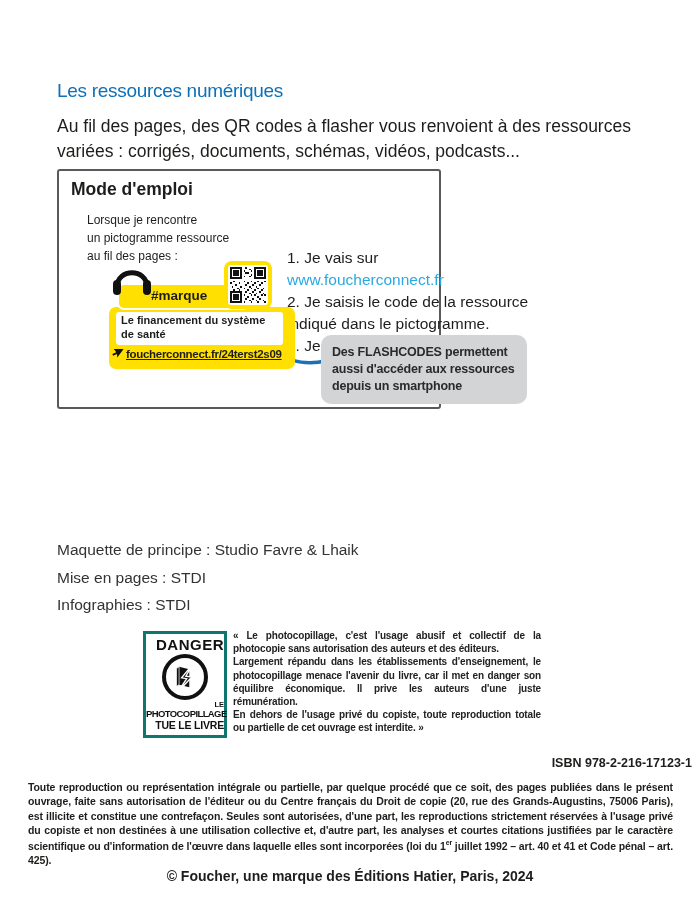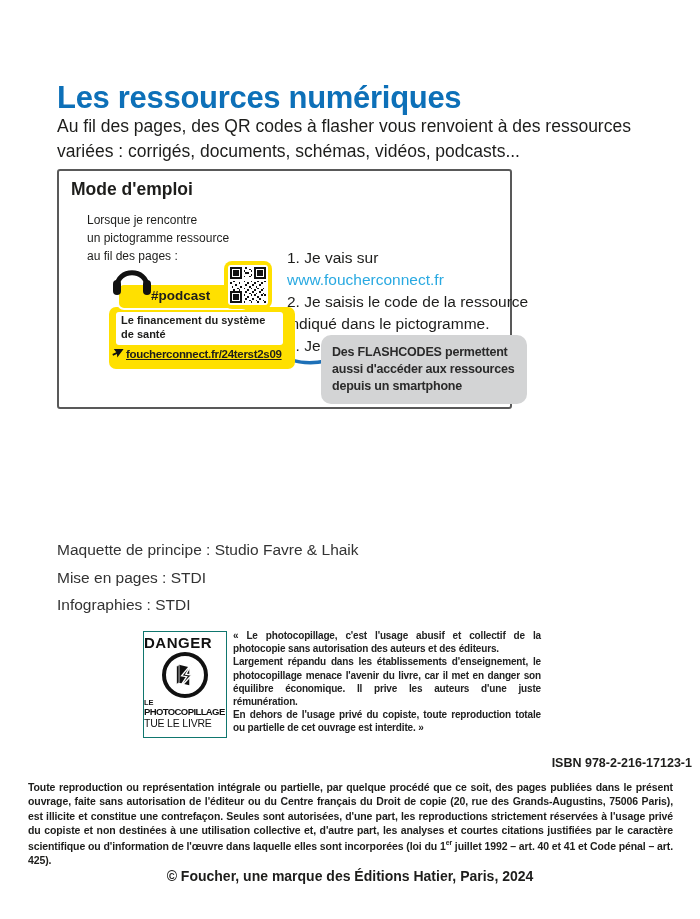--- a/index.html
+++ b/index.html
@@ -6,27 +6,27 @@
   html,body { background:#fff; }
   .page {
     position:relative; width:700px; height:919px; margin:0 auto;
     background:#ffffff; overflow:hidden;
     font-family:"Liberation Sans", sans-serif; color:#1d1d1b;
   }
 
   
   .page-title {
     position:absolute; left:57px; top:80px;
-    font-size:31px; font-weight:bold; color:#0d70b8; letter-spacing:-0.3px;
+    font-size:19px; font-weight:normal; color:#0d70b8; letter-spacing:-0.3px;
   }
   .intro { position:absolute; left:57px; top:114px; font-size:17.5px; line-height:1.42; color:#1d1d1b; }
 
   
   .mode-box {
-    position:absolute; left:57px; top:169px; width:455px; height:240px;
+    position:absolute; left:57px; top:169px; width:384px; height:240px;
     border:2px solid #595959; border-radius:3px; background:#fff;
   }
   .mode-heading { position:absolute; left:12px; top:8px; font-size:17.5px; font-weight:bold; color:#1d1d1b; }
   .picto-intro { position:absolute; left:28px; top:40px; font-size:12px; line-height:1.5; color:#1d1d1b; }
   .steps { position:absolute; left:228px; top:76px; width:244px; font-size:15.5px; line-height:1.42; color:#1d1d1b; }
   .steps a { color:#29a9e1; text-decoration:none; }
 
   
   .picto { position:absolute; left:50px; top:90px; width:192px; height:110px; }
   .qr-box {
@@ -60,30 +60,30 @@
     font-size:12.5px; font-weight:bold; line-height:1.35; letter-spacing:-0.2px; color:#2a2a2a;
   }
   .curve-arrow { position:absolute; left:195px; top:128px; }
 
   
   .credits { position:absolute; left:57px; top:536px; font-size:15.5px; line-height:1.78; color:#333; }
 
   
   .danger-logo {
     position:absolute; left:143px; top:631px; width:84px; height:107px;
-    border:1px solid #0f766e; background:#fff; text-align:left; color:#111;
+    border:3px solid #0f766e; background:#fff; text-align:right; color:#111;
   }
   .danger-title { font-size:15px; font-weight:800; letter-spacing:0.5px; margin-top:2px; }
   .danger-circle {
     width:46px; height:46px; border:4px solid #111; border-radius:50%;
     margin:1px auto 1px; display:flex; align-items:center; justify-content:center;
   }
   .danger-l1 { font-size:7.5px; font-weight:bold; line-height:1; }
   .danger-l2 { font-size:9.5px; font-weight:800; letter-spacing:-0.6px; line-height:1.15; }
-  .danger-l3 { font-size:10.5px; font-weight:400; letter-spacing:-0.2px; line-height:1.15; }
+  .danger-l3 { font-size:10.5px; font-weight:700; letter-spacing:-0.2px; line-height:1.15; }
 
   .quote {
     position:absolute; left:233px; top:629px; width:308px;
     font-size:10px; font-weight:bold; letter-spacing:-0.15px;
     line-height:1.32; text-align:justify; color:#222;
   }
   .quote div { margin:0; }
 
   
   .isbn { position:absolute; left:0; right:8px; top:756px; text-align:right; font-size:12.5px; font-weight:bold; color:#1d1d1b; }
@@ -201,21 +201,21 @@
               <rect x="17" y="18" width="1" height="1"></rect>
                 <rect x="19" y="19" width="1" height="1"></rect>
                 <rect x="8" y="20" width="1" height="1"></rect>
               <rect x="12" y="20" width="1" height="1"></rect>
                 <rect x="16" y="20" width="1" height="1"></rect>
                 <rect x="20" y="20" width="1" height="1"></rect>
             </g>
           </svg>
         </div>
       </div>
-      <div class="podcast-tag">#podcast</div>
+      <div class="podcast-tag">#marque</div>
       <div class="picto-body">
         <div class="resource-label">Le financement du système de santé</div>
         <div class="url-row">
           <svg class="cursor-icon" width="14" height="14" viewBox="0 0 20 20">
             <polygon transform="rotate(90 10 10)" points="3,2 3,16 7.5,12.5 10,18 12.5,17 10,11.5 15,11" fill="#111"></polygon>
           </svg>
           <span class="resource-url"><span>foucherconnect.fr</span><span>/24terst2s09</span></span>
         </div>
       </div>
     </div>

